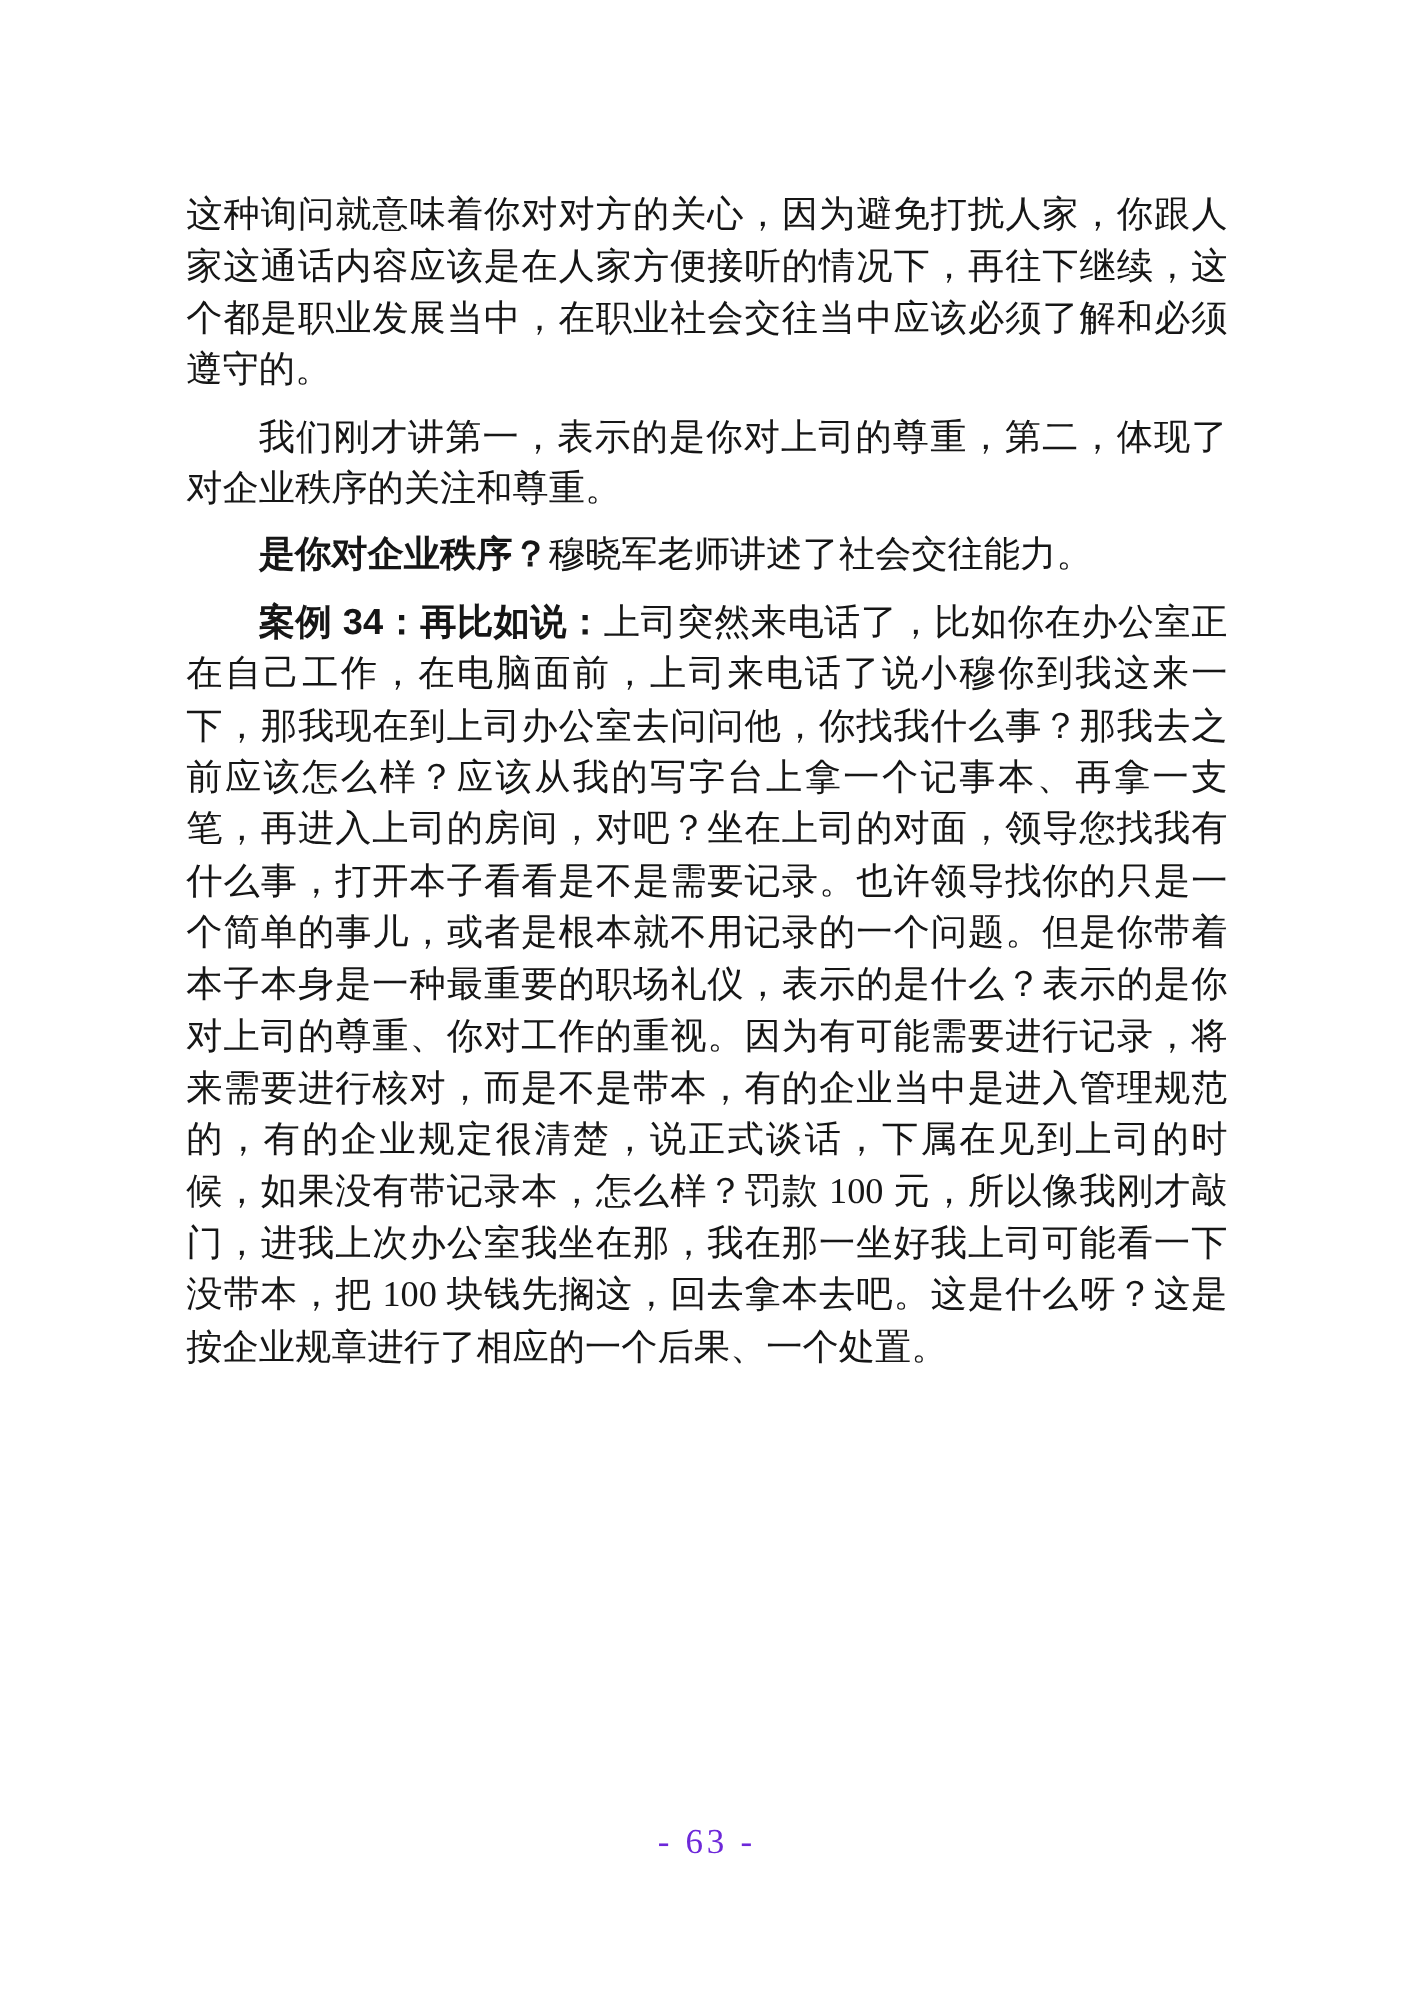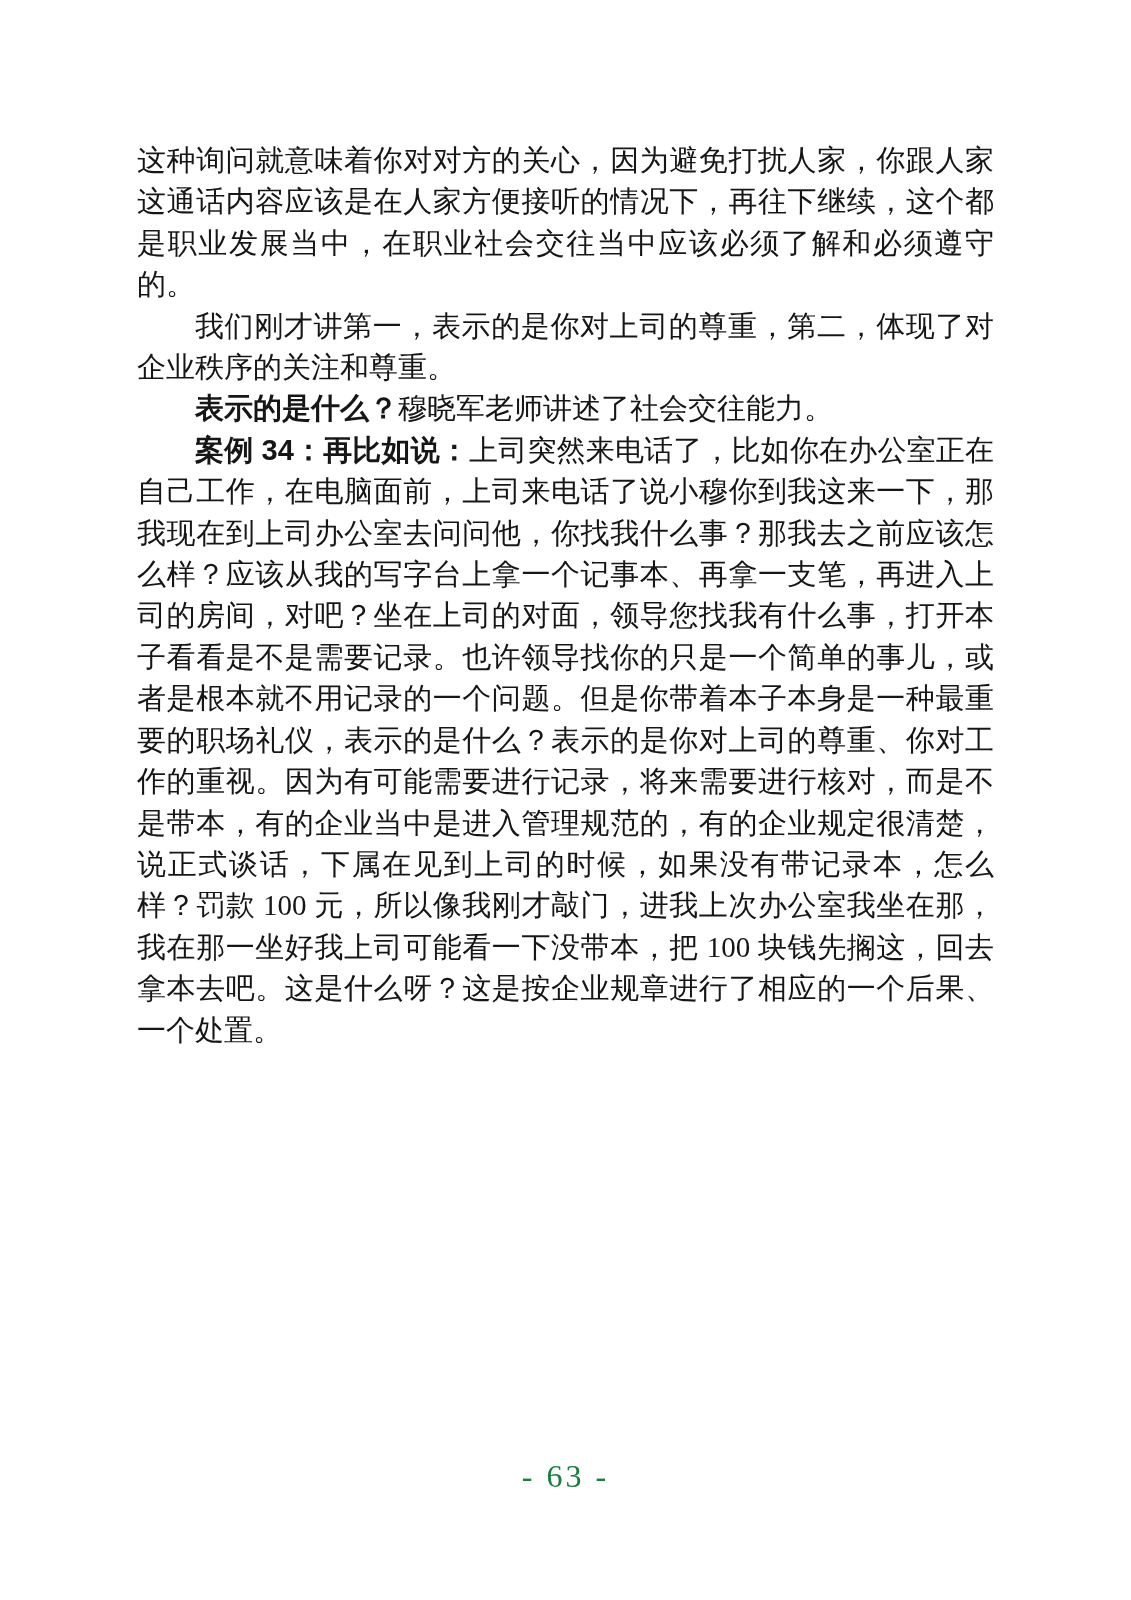--- a/index.html
+++ b/index.html
@@ -19,46 +19,46 @@
     left: 137px;
     top: 140px;
     width: 857px;
     font-family: "Liberation Serif", "DejaVu Serif", serif;
     font-size: 29px;
     line-height: 41.4px;
     text-align: justify;
     text-justify: inter-character;
   }
   .content p {
-    margin: 0;
+    margin: 12px;
     padding: 0;
     text-indent: 2em;
   }
   .content p.noindent {
     text-indent: 0;
   }
   .run-bold {
     font-family: "Liberation Sans", "DejaVu Sans", sans-serif;
     font-weight: bold;
   }
   .page-number {
     position: absolute;
     top: 1458px;
     left: 0;
     width: 1131px;
     text-align: center;
     font-family: "Liberation Serif", "DejaVu Serif", serif;
-    font-size: 32px;
+    font-size: 28px;
     letter-spacing: 3px;
-    color: #15803d;
+    color: #6d28d9;
   }
 </style>
 </head>
 <body>
 
 <div class="content">
     <p class="noindent"><span>这种询问就意味着你对对方的关心，因为避免打扰人家，你跟人家这通话内容应该是在人家方便接听的情况下，再往下继续，这个都是职业发展当中，在职业社会交往当中应该必须了解和必须遵守的。</span></p>
     <p><span>我们刚才讲第一，表示的是你对上司的尊重，第二，体现了对企业秩序的关注和尊重。</span></p>
-    <p><span class="run-bold">表示的是什么？</span><span>穆晓军老师讲述了社会交往能力。</span></p>
+    <p><span class="run-bold">是你对企业秩序？</span><span>穆晓军老师讲述了社会交往能力。</span></p>
     <p><span class="run-bold">案例 34：再比如说：</span><span>上司突然来电话了，比如你在办公室正在自己工作，在电脑面前，上司来电话了说小穆你到我这来一下，那我现在到上司办公室去问问他，你找我什么事？那我去之前应该怎么样？应该从我的写字台上拿一个记事本、再拿一支笔，再进入上司的房间，对吧？坐在上司的对面，领导您找我有什么事，打开本子看看是不是需要记录。也许领导找你的只是一个简单的事儿，或者是根本就不用记录的一个问题。但是你带着本子本身是一种最重要的职场礼仪，表示的是什么？表示的是你对上司的尊重、你对工作的重视。因为有可能需要进行记录，将来需要进行核对，而是不是带本，有的企业当中是进入管理规范的，有的企业规定很清楚，说正式谈话，下属在见到上司的时候，如果没有带记录本，怎么样？罚款 100 元，所以像我刚才敲门，进我上次办公室我坐在那，我在那一坐好我上司可能看一下没带本，把 100 块钱先搁这，回去拿本去吧。这是什么呀？这是按企业规章进行了相应的一个后果、一个处置。</span></p>
   </div>
 
 <div class="page-number">- 63 -</div>
 
 </body></html>

